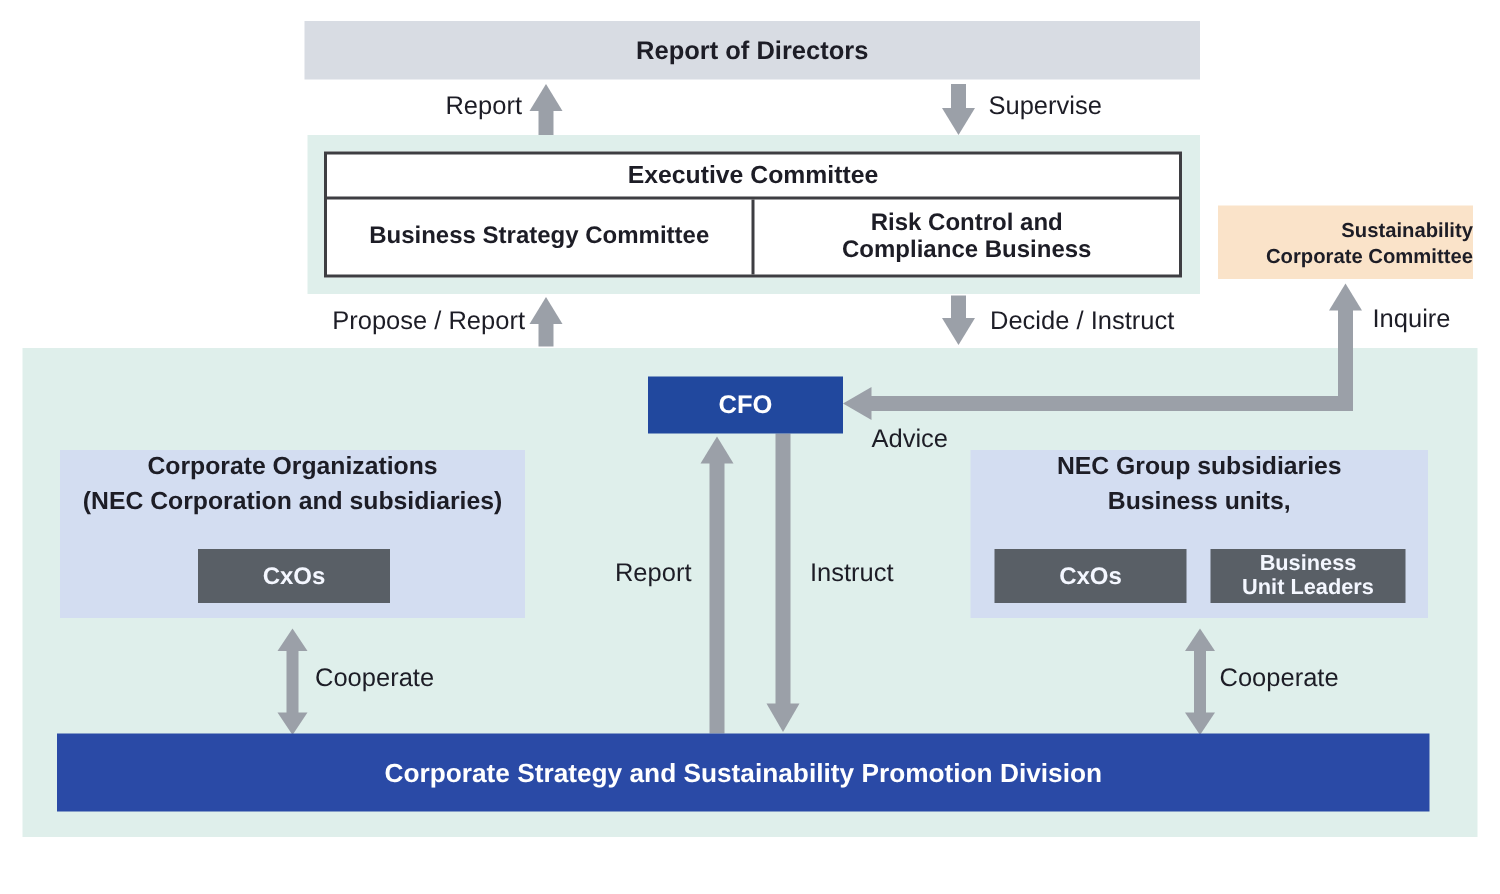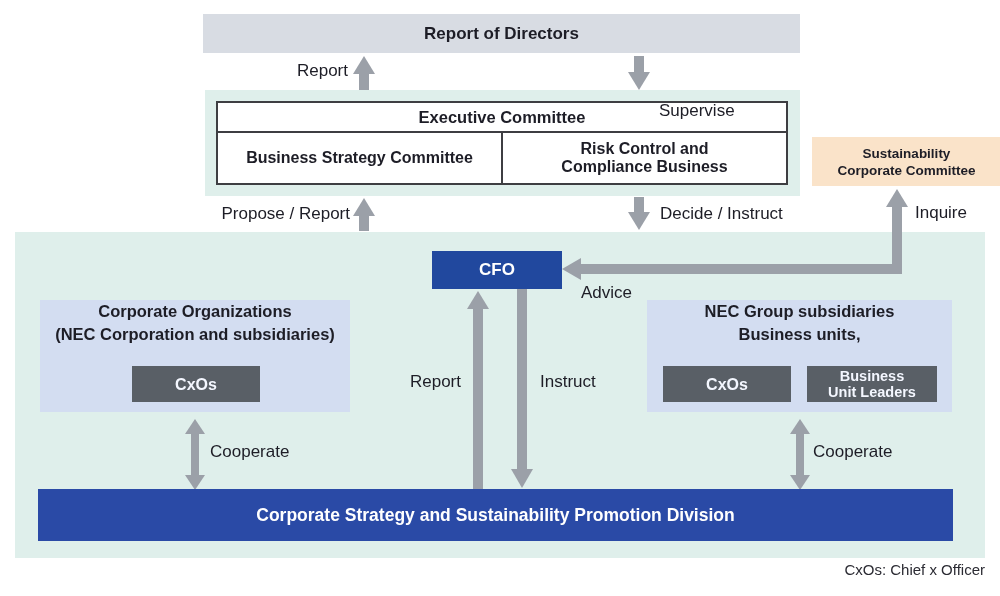--- a/index.html
+++ b/index.html
@@ -27,22 +27,22 @@
   .panel-exec{left:205px;top:90px;width:595px;height:106px;}
   .panel-main{left:15px;top:232px;width:970px;height:326px;}
   .exec-box{position:absolute;left:216px;top:101px;width:572px;height:84px;background:#fff;
             border:2px solid var(--border-dark);box-sizing:border-box;display:flex;flex-direction:column;justify-content:flex-end;}
   .exec-header{height:28px;border-bottom:2px solid var(--border-dark);display:flex;align-items:center;
                justify-content:center;font-weight:700;font-size:16.5px;}
   .exec-row{flex:1;display:flex;}
   .exec-cell{flex:1;display:flex;flex-direction:column;align-items:center;justify-content:center;
              font-weight:700;font-size:16px;line-height:18px;text-align:center;}
   .exec-cell.left{border-right:2px solid var(--border-dark);}
-  .advisory{left:812px;top:137px;width:189px;height:49px;background:var(--box-peach);
-            font-size:13.5px;line-height:17px;}
+  .advisory{left:812px;top:137px;width:170px;height:49px;background:var(--box-peach);
+            font-size:13.5px;line-height:17px;align-items:flex-end;}
   .cfo{left:432px;top:251px;width:130px;height:38px;background:var(--box-dark-blue);color:#fff;font-size:17px;}
   .bluebox{background:var(--box-light-blue);justify-content:flex-start;box-sizing:border-box;
            font-size:16.5px;line-height:23px;align-items:center;}
   .left-org{left:40px;top:300px;width:310px;height:112px;}
   .right-org{left:647px;top:300px;width:305px;height:112px;}
   .graybox{position:absolute;background:var(--box-dark-gray);color:#f4f7ff;display:flex;flex-direction:column;
            align-items:center;justify-content:center;font-weight:700;font-size:16px;text-align:center;}
   .graybox.bul{font-size:14.5px;line-height:16px;}
   .division{left:38px;top:489px;width:915px;height:52px;background:var(--bar-dark-blue);color:#fff;
             font-size:17.5px;flex-direction:row;}
@@ -137,25 +137,24 @@
     <div class="graybox" style="left:16px;top:66px;width:128px;height:36px;">CxOs</div>
     <div class="graybox bul" style="left:160px;top:66px;width:130px;height:36px;">
       <span>Business</span>
       <span>Unit Leaders</span>
     </div>
   </div>
 
   <div class="box division">Corporate Strategy and Sustainability Promotion Division</div>
 
   <div class="lbl" style="left:230px;top:61px;width:118px;text-align:right;">Report</div>
-  <div class="lbl" style="left:659px;top:61px;margin-top:40px;">Supervise</div>
+  <div class="lbl" style="left:659px;top:61px;">Supervise</div>
   <div class="lbl" style="left:178px;top:204px;width:172px;text-align:right;">Propose / Report</div>
   <div class="lbl" style="left:660px;top:204px;">Decide / Instruct</div>
   <div class="lbl" style="left:915px;top:203px;">Inquire</div>
   <div class="lbl" style="left:581px;top:283px;">Advice</div>
   <div class="lbl" style="left:381px;top:372px;width:80px;text-align:right;">Report</div>
   <div class="lbl" style="left:540px;top:372px;">Instruct</div>
   <div class="lbl" style="left:210px;top:442px;">Cooperate</div>
   <div class="lbl" style="left:813px;top:442px;">Cooperate</div>
 
-  <div class="footnote">CxOs: Chief x Officer</div>
 
 </div>
 
 </body></html>

